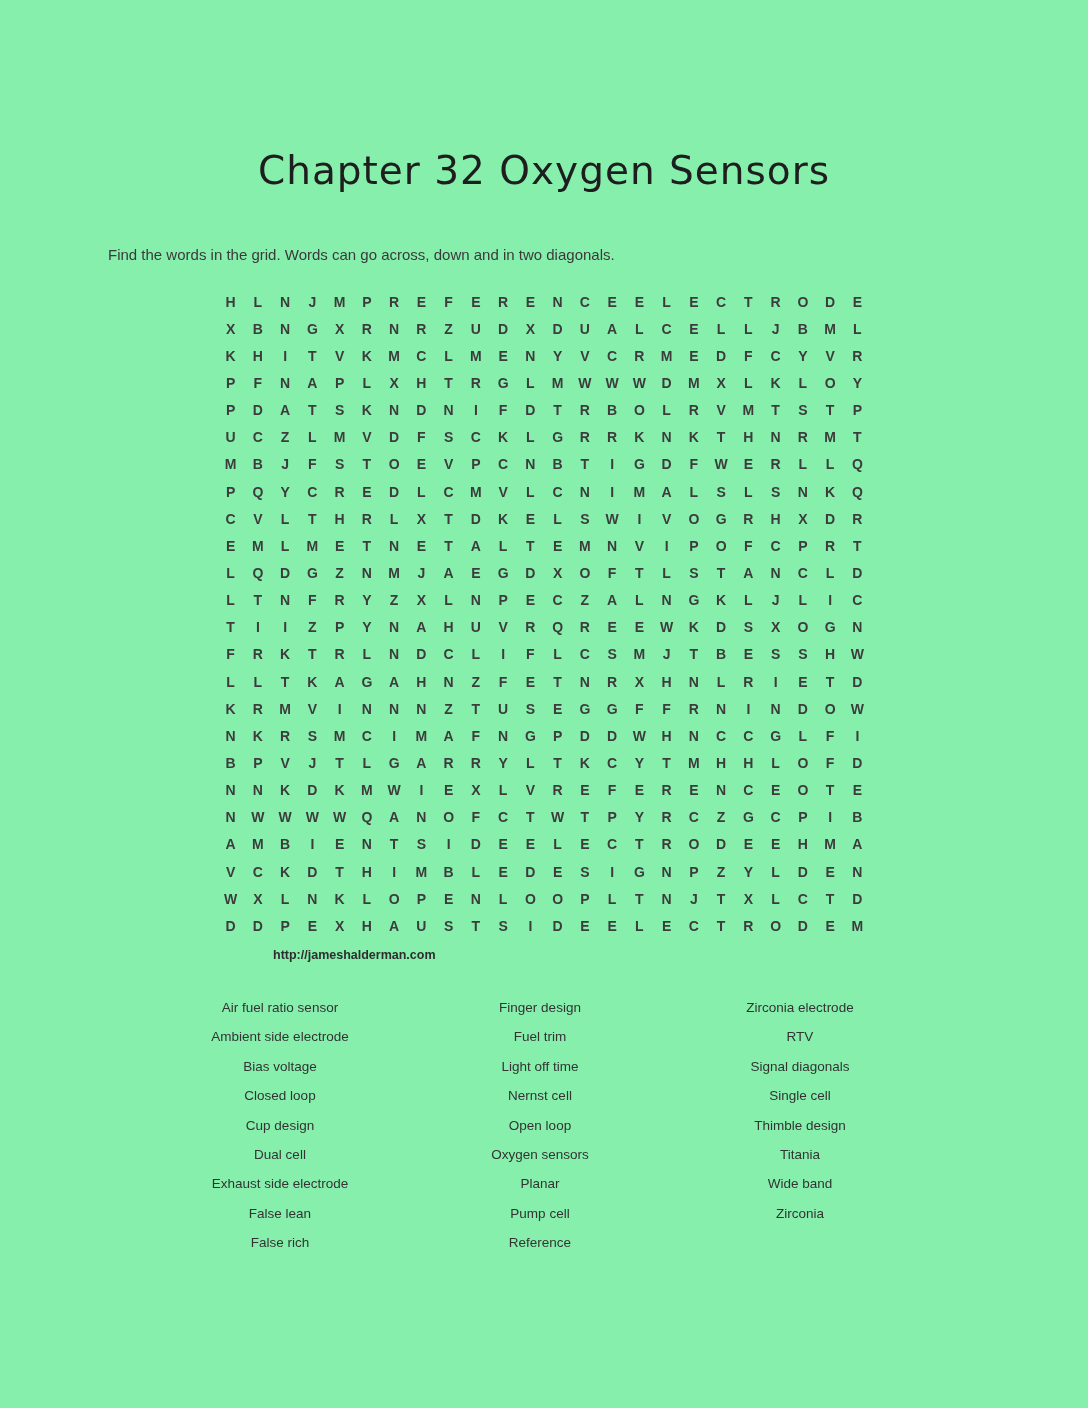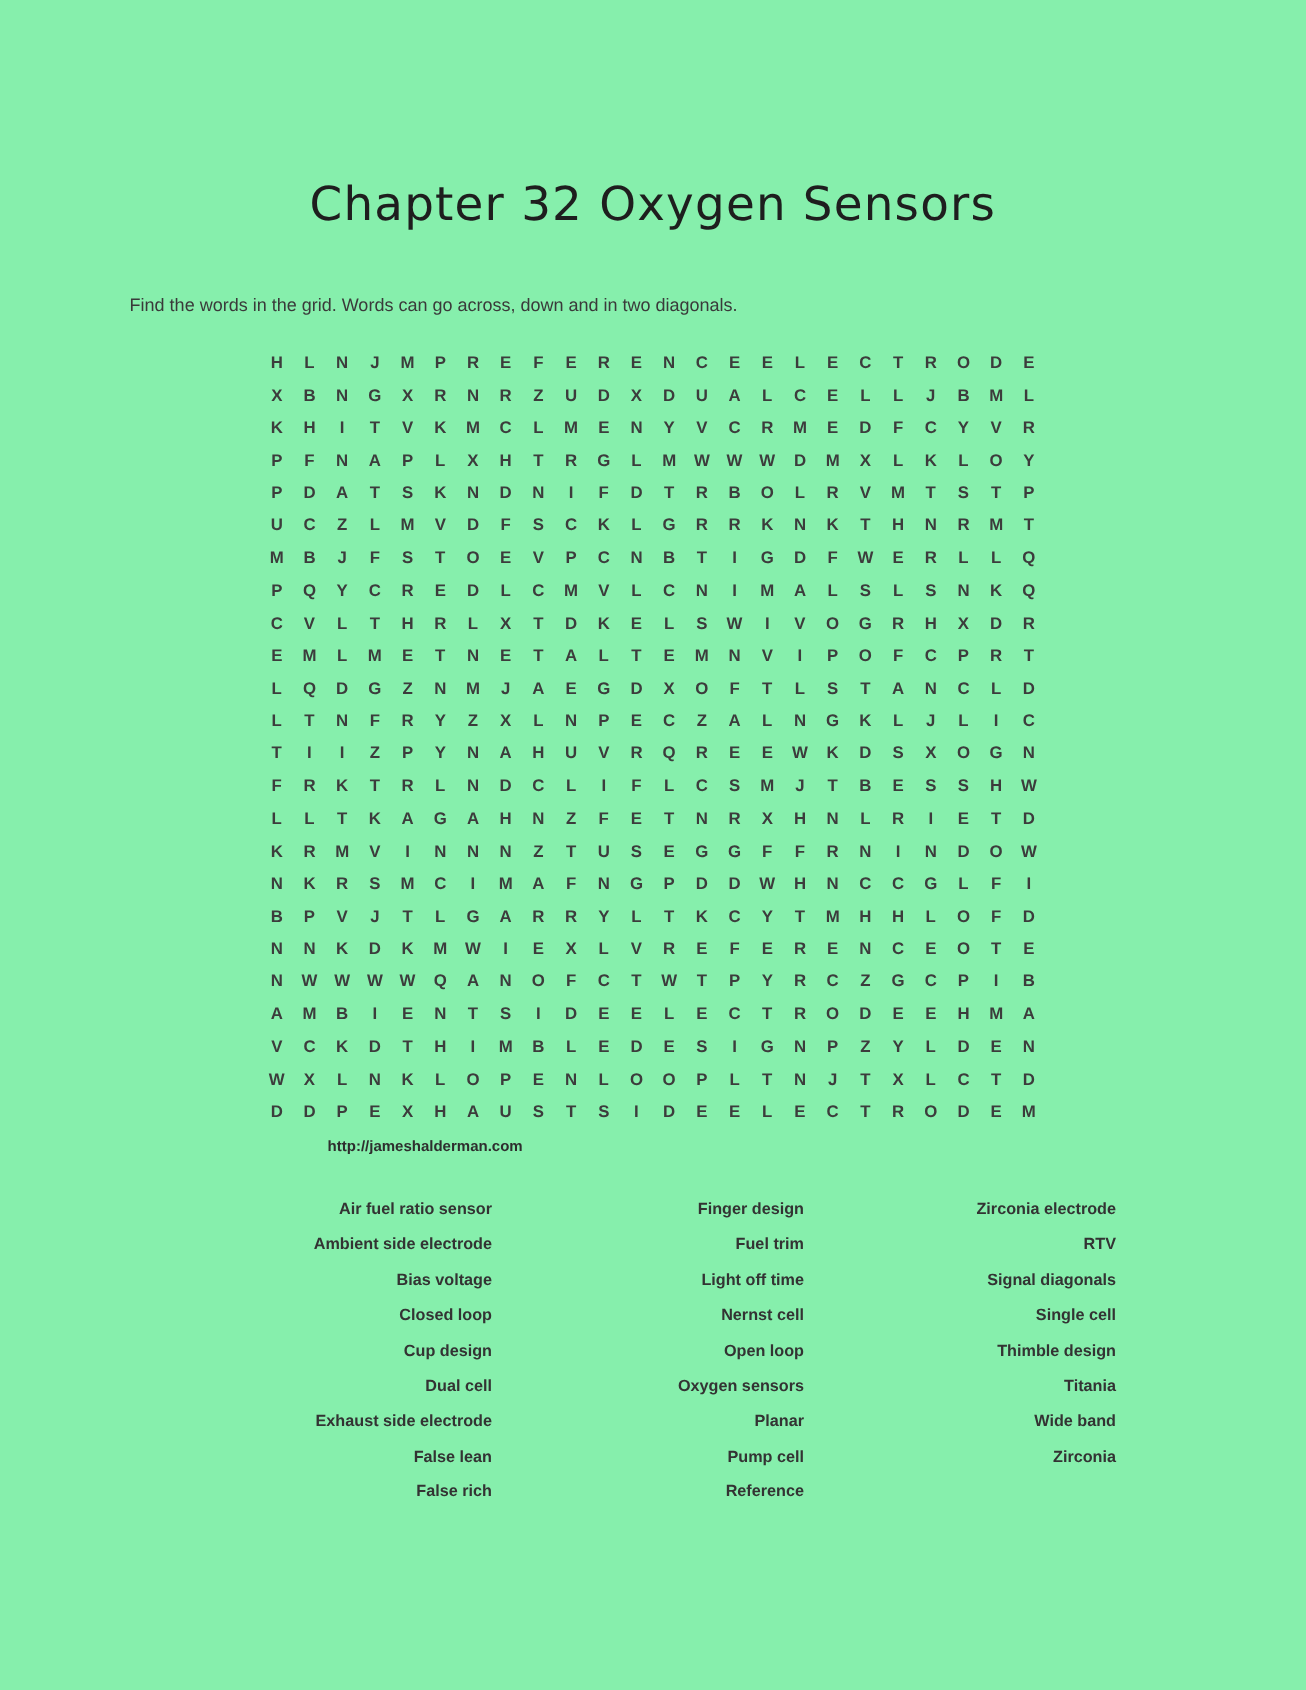--- a/index.html
+++ b/index.html
@@ -68,25 +68,25 @@
     position: absolute;
     top: 993px;
     left: 150px;
     width: 780px;
     display: flex;
   }
   .word-col {
     width: 260px;
   }
   .word-item {
-    text-align: right;
+    text-align: center;
     height: 29.4px;
     line-height: 29.4px;
     font-size: 13.5px;
-    font-weight: 700;
+    font-weight: 400;
     color: #333333;
     white-space: nowrap;
   }
 </style>
 </head>
 <body>
 
 <div class="page">
 
   <h1 class="title">Chapter 32 Oxygen Sensors</h1>

